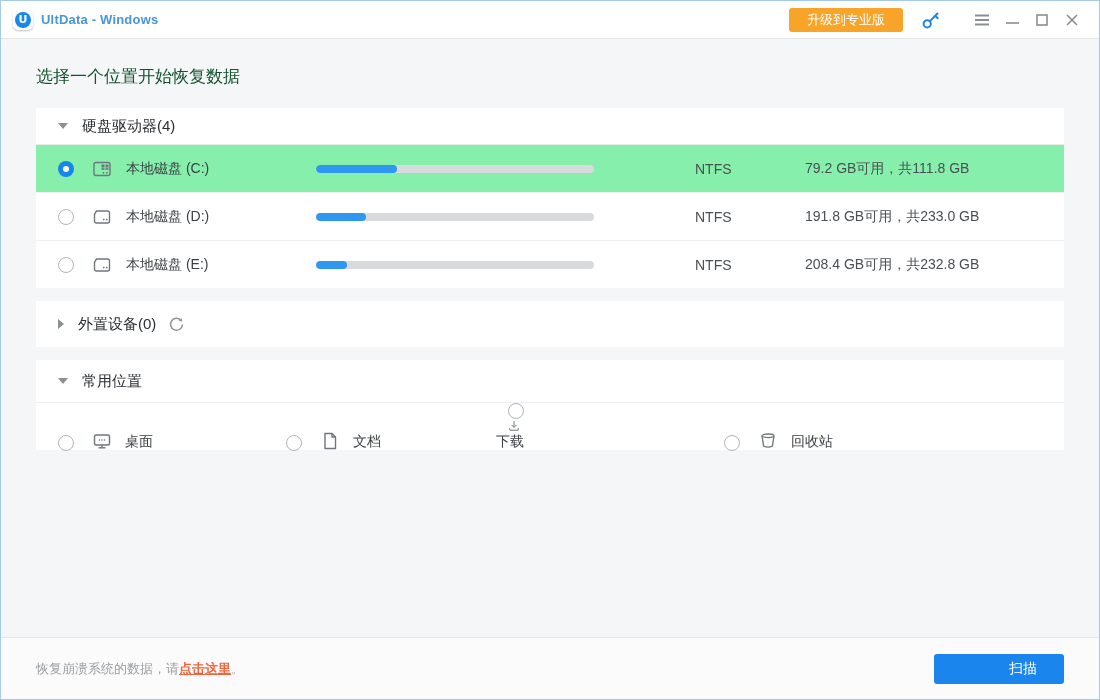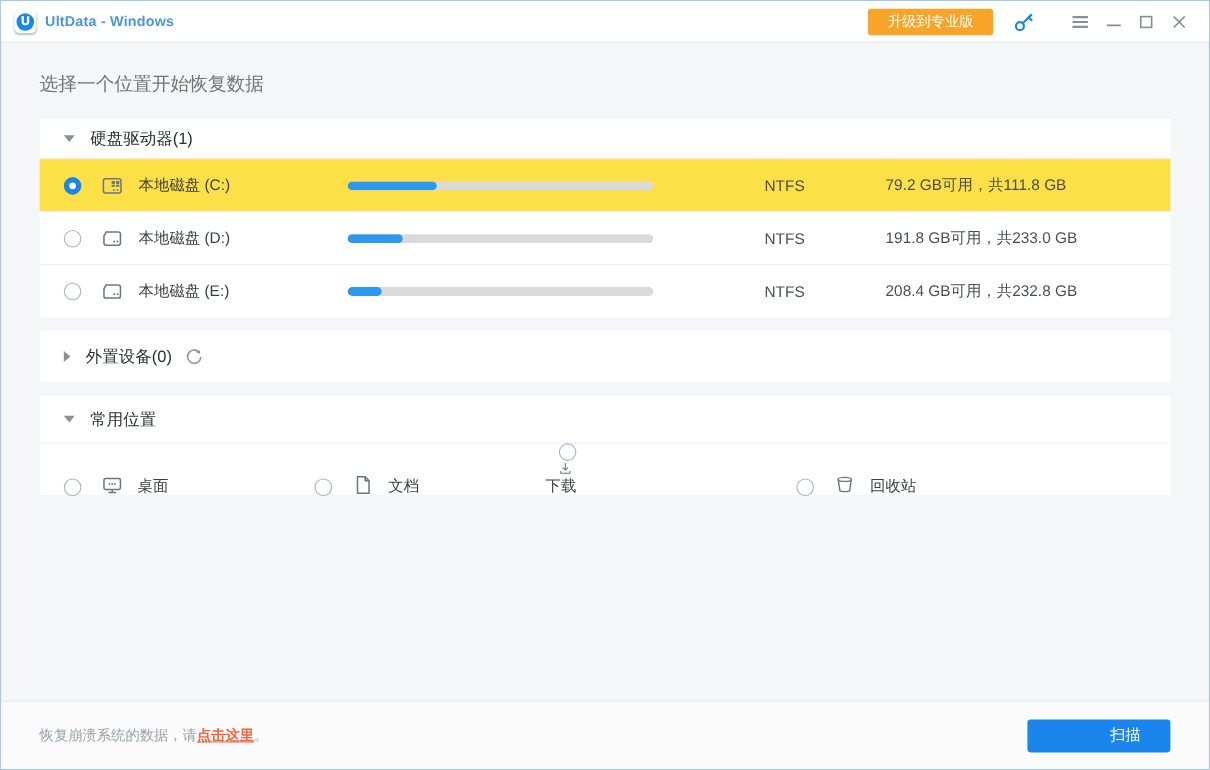--- a/index.html
+++ b/index.html
@@ -32,41 +32,41 @@
   .upgrade-btn {
     background:#f7a428; color:#fff; font-size:13px; border:none; cursor:pointer;
     height:24px; padding:0 18px; border-radius:3px; line-height:24px;
     font-family:"Liberation Sans","DejaVu Sans",sans-serif;
   }
   .key-icon { margin-left:18px; width:20px; height:20px; }
   .win-ctl { display:flex; align-items:center; margin-left:26px; }
   .win-btn { width:30px; height:24px; display:flex; align-items:center; justify-content:center; cursor:pointer; }
   .win-btn svg { display:block; }
   
-  .page-heading { font-size:17px; font-weight:500; color:#737373; margin:26px 0 20px 35px; }
+  .page-heading { font-size:17px; font-weight:500; color:#14532d; margin:26px 0 20px 35px; }
   .card { background:#fff; margin:0 35px 13px 35px; }
   .card-header {
     height:36px; display:flex; align-items:center; padding-left:22px; cursor:pointer;
   }
   .card-header .label { font-size:15px; color:#2b2f33; font-weight:500; margin-left:14px; }
   .tri-down {
     width:0; height:0; border-left:5px solid transparent; border-right:5px solid transparent;
     border-top:6px solid #8b9095;
   }
   .tri-right {
     width:0; height:0; border-top:5px solid transparent; border-bottom:5px solid transparent;
     border-left:6px solid #8b9095;
   }
   .refresh-icon { margin-left:12px; width:17px; height:17px; cursor:pointer; }
   
   .drive-row {
     height:48px; display:flex; align-items:center; padding-left:22px; cursor:pointer;
     border-top:1px solid #eef0f2;
   }
-  .drive-row.selected { background:#fde047; border-top-color:#ececec; }
+  .drive-row.selected { background:#86efac; border-top-color:#ececec; }
   .radio {
     width:16px; height:16px; border-radius:50%; border:1px solid #aeb4ba; background:#fff;
     flex:0 0 16px; cursor:pointer;
   }
   .radio.checked {
     border:none; background:#1787e9; position:relative;
   }
   .radio.checked::after {
     content:""; position:absolute; left:5px; top:5px; width:6px; height:6px;
     border-radius:50%; background:#fff;
@@ -142,21 +142,21 @@
       </div>
     </div>
   </div>
 </div>
 
 <div class="page-heading">选择一个位置开始恢复数据</div>
 
 <div class="card">
   <div class="card-header">
     <div class="tri-down"></div>
-    <div class="label">硬盘驱动器(1)</div>
+    <div class="label">硬盘驱动器(4)</div>
   </div>
 
   <div class="drive-row selected">
     <div class="radio checked"></div>
     <svg class="drive-icon" viewBox="0 0 20 20">
       <rect x="2" y="3.5" width="16" height="13" rx="2" fill="none" stroke="#6f767d" stroke-width="1.4"></rect>
       <rect x="9.5" y="5.5" width="3" height="3" fill="#6f767d"></rect>
       <rect x="13.5" y="5.5" width="3" height="3" fill="#6f767d"></rect>
       <rect x="9.5" y="9.2" width="3" height="1.6" fill="#6f767d"></rect>
       <rect x="13.5" y="9.2" width="3" height="1.6" fill="#6f767d"></rect>

